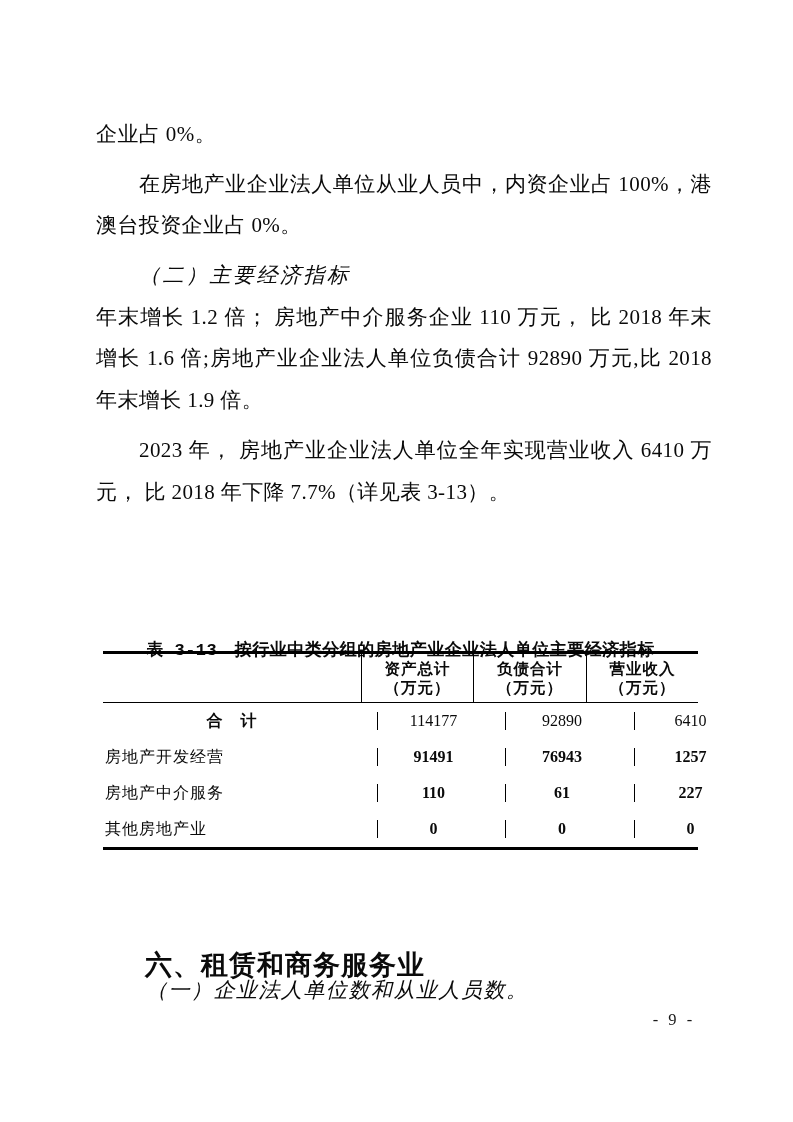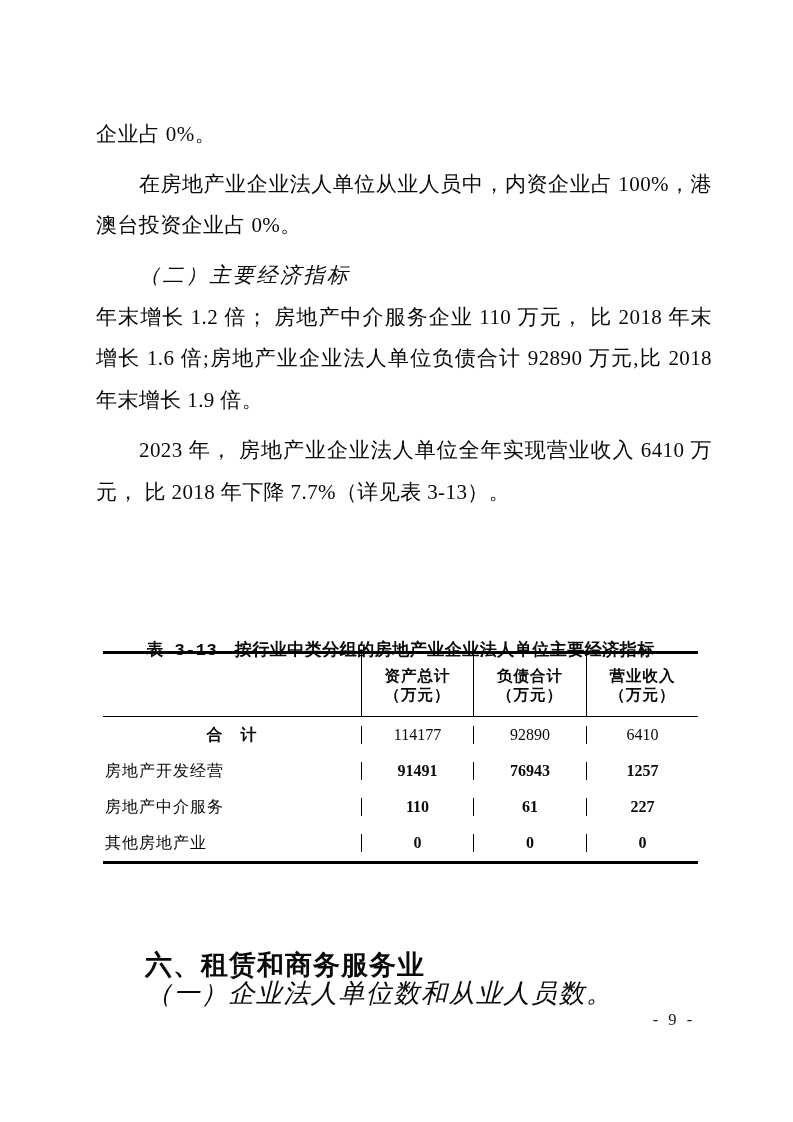--- a/index.html
+++ b/index.html
@@ -39,43 +39,43 @@
   
   .econ-table {
     position:absolute; left:103px; top:651px; width:595px;
     border-top:3px solid #000;
     border-bottom:3px solid #000;
   }
   .thead, .trow {
     display:grid;
     grid-template-columns:258px 112px 113px 112px;
   }
-  .thead { height:63px; border-bottom:1.5px solid #000; }
+  .thead { height:49px; border-bottom:1.5px solid #000; }
   .th {
     display:flex; flex-direction:column; justify-content:center; align-items:center;
     font-family:"Liberation Sans", sans-serif;
     font-weight:bold; font-size:15.5px; line-height:19px;
     letter-spacing:1px;
   }
   .vline { border-left:1.5px solid #000; }
-  .trow { height:36px; align-items:center; font-size:16px; }
+  .trow { height:36px; align-items:center; font-size:16px;gap:16px; }
   .tlabel { padding-left:2px; letter-spacing:1px; }
   .tnum { text-align:center; font-family:"Liberation Serif", serif;font-weight:bold; }
   .trow.total .tlabel { text-align:center; font-weight:bold; padding-left:0; }
   .trow.total .tnum { font-weight:normal; }
 
   
   .section-heading {
     position:absolute; left:145px; top:947px;
     font-family:"Liberation Sans", sans-serif;
     font-weight:bold; font-size:27px; letter-spacing:1px;
   }
   .section-subheading {
     position:absolute; left:146px; top:976px;
-    font-style:italic; font-size:26px; letter-spacing:1.5px;
+    font-style:italic; font-size:21px; letter-spacing:1.5px;
   }
 
   
   .page-number {
     position:absolute; left:648px; top:1010px; width:52px;
     text-align:center; font-size:16.5px; letter-spacing:3px;
     color:#1a1a1a;
   }
 </style>
 </head>

